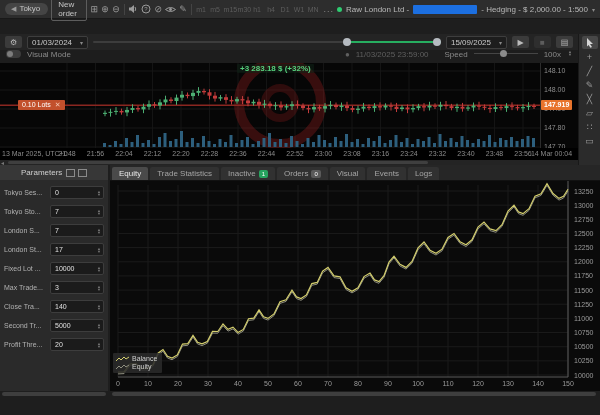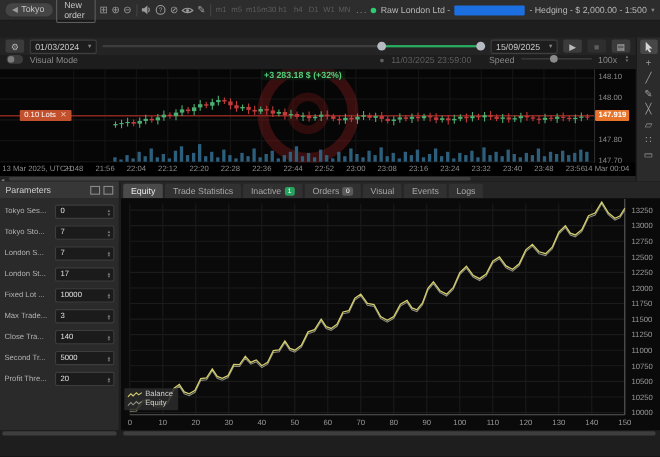--- a/index.html
+++ b/index.html
@@ -53,21 +53,21 @@
   .timeaxis span{position:absolute;top:2px;white-space:nowrap;}
   .hscroll{position:absolute;left:0;top:160px;width:578px;height:5px;background:#242424;}
   .hscroll .thumb{position:absolute;left:8px;top:1px;width:420px;height:3px;background:#3f3f3f;border-radius:2px;}
   .hscroll .larr{position:absolute;left:1px;top:-1px;font-size:6px;color:#777;}
   
   .righttools{position:absolute;top:34px;right:0;width:22px;height:131px;background:#2b2b2b;border-left:1px solid #191919;display:flex;flex-direction:column;align-items:center;gap:1px;padding-top:2px;box-sizing:border-box;}
   .rt-icon{width:16px;height:13px;color:#9a9a9a;font-size:9px;display:flex;align-items:center;justify-content:center;}
   .rt-icon.active{background:#474747;border-radius:2px;color:#ddd;}
   
   .params{position:absolute;left:0;top:165px;width:108px;height:226px;background:#2a2a2a;box-sizing:border-box;}
-  .params-header{height:15px;background:#373737;display:flex;align-items:center;font-size:8px;color:#cfcfcf;padding:0 5px;gap:3px;}
+  .params-header{height:15px;background:#373737;display:flex;align-items:center;font-size:8px;color:#cfcfcf;padding:0 21px;gap:3px;}
   .ph-icons{margin-left:auto;display:flex;gap:3px;}
   .ph-icons i{width:7px;height:6px;border:1px solid #8a8a8a;display:block;}
   .param-row{display:flex;align-items:center;margin:6px 4px 0;gap:3px;font-size:7px;color:#b2b2b2;}
   .param-label{flex:1;overflow:hidden;white-space:nowrap;}
   .param-input{flex:0 0 46px;background:#1b1b1b;border:1px solid #3d3d3d;border-radius:2px;height:11px;color:#e0e0e0;display:flex;align-items:center;justify-content:space-between;padding:0 2px 0 4px;font-size:7px;box-sizing:content-box;}
   .spin{display:flex;flex-direction:column;line-height:3px;font-size:4px;color:#777;}
   
   .bottompanel{position:absolute;left:110px;top:165px;width:490px;height:226px;background:#111;}
   .btabs{height:15px;background:#262626;display:flex;gap:2px;padding:1px 2px 0;box-sizing:border-box;align-items:flex-end;}
   .btab{font-size:8px;color:#a5a5a5;background:#313131;padding:2px 7px;border-radius:2px 2px 0 0;display:flex;align-items:center;gap:3px;white-space:nowrap;}

